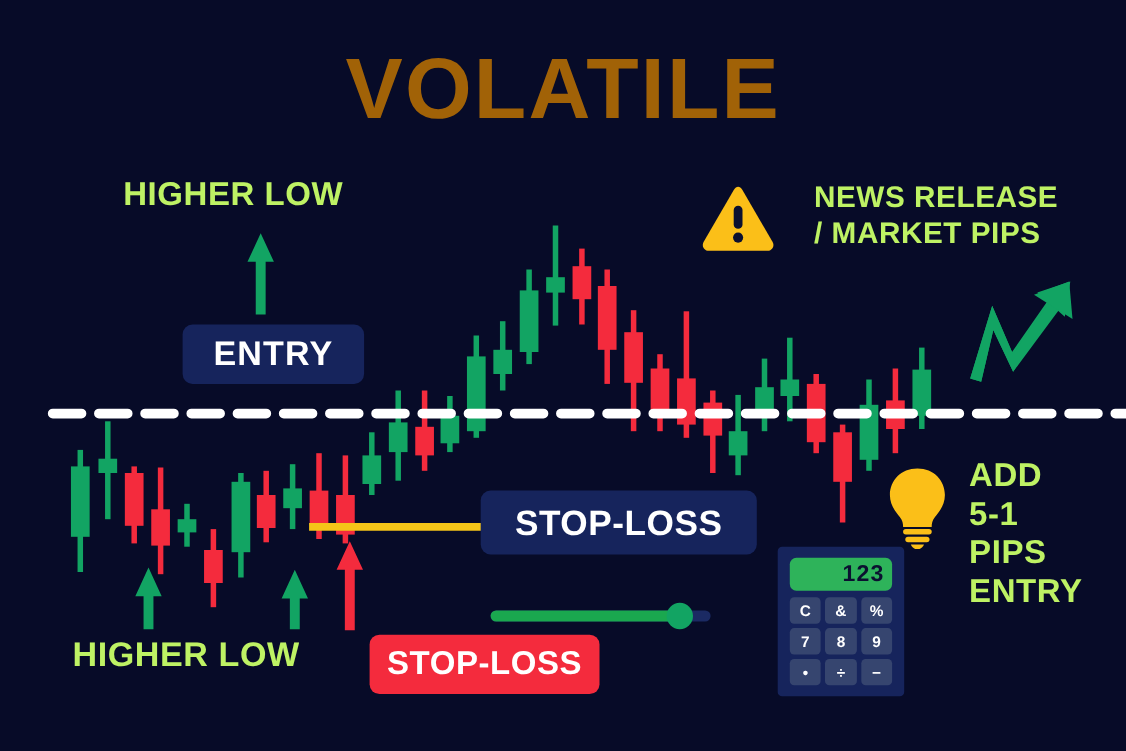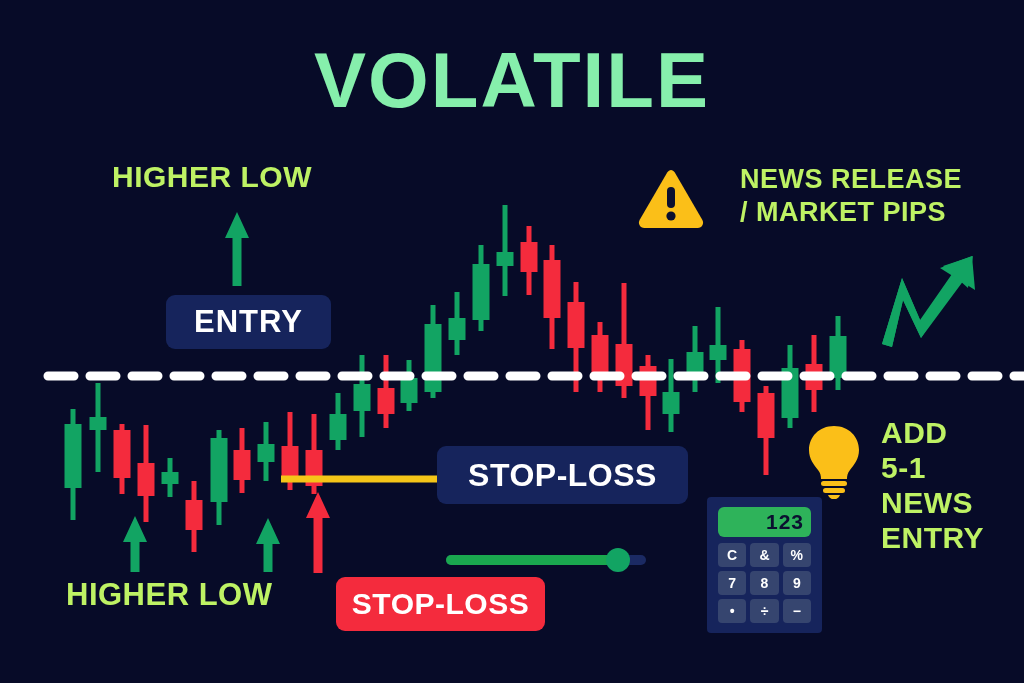--- a/index.html
+++ b/index.html
@@ -4,21 +4,21 @@
 <style>
   html,body{margin:0;padding:0;background:#0a0f2c;}
   body{width:1024px;height:683px;overflow:hidden;font-family:"Liberation Sans",sans-serif;}
   #stage{position:relative;width:1024px;height:683px;background:#070b28;overflow:hidden;}
 
   .abs{position:absolute;}
 
   
   #title{
     left:0;top:38px;width:1024px;text-align:center;
-    color:#86efac;font-size:78px;font-weight:bold;letter-spacing:2px;
+    color:#a16207;font-size:78px;font-weight:bold;letter-spacing:2px;
     line-height:84px;
   }
 
   
   #chart{left:0;top:0;width:1024px;height:683px;}
 
   
   .lbl{color:#bef264;font-weight:bold;letter-spacing:0.5px;white-space:nowrap;}
   #higher-low-top{left:112px;top:160px;font-size:30px;}
   #higher-low-bottom{left:66px;top:577px;font-size:31px;}
@@ -216,21 +216,21 @@
   <svg id="bulb-icon" class="abs" viewBox="0 0 56 75" xmlns="http://www.w3.org/2000/svg">
     <path d="M28 2 C13 2 3 13 3 26 C3 35 8 41 12 46 C14.5 49 15 52 15 55 L41 55 C41 52 41.5 49 44 46 C48 41 53 35 53 26 C53 13 43 2 28 2 Z" fill="#fbbf18"></path>
     <rect x="15" y="57" width="26" height="5" rx="2.5" fill="#fbbf18"></rect>
     <rect x="17" y="64" width="22" height="5" rx="2.5" fill="#fbbf18"></rect>
     <path d="M22 71 L34 71 C33 74 30 75.5 28 75.5 C26 75.5 23 74 22 71 Z" fill="#fbbf18"></path>
   </svg>
 
   <div id="tip-text" class="abs lbl">
     <div>ADD</div>
     <div>5-1</div>
-    <div>NEWS</div>
+    <div>PIPS</div>
     <div>ENTRY</div>
   </div>
 
   <div id="entry-badge" class="abs badge">ENTRY</div>
 
   <div id="stoploss-badge-navy" class="abs badge">STOP-LOSS</div>
 
   <div id="stoploss-badge-red" class="abs badge">STOP-LOSS</div>
 
   <div id="slider" class="abs">

